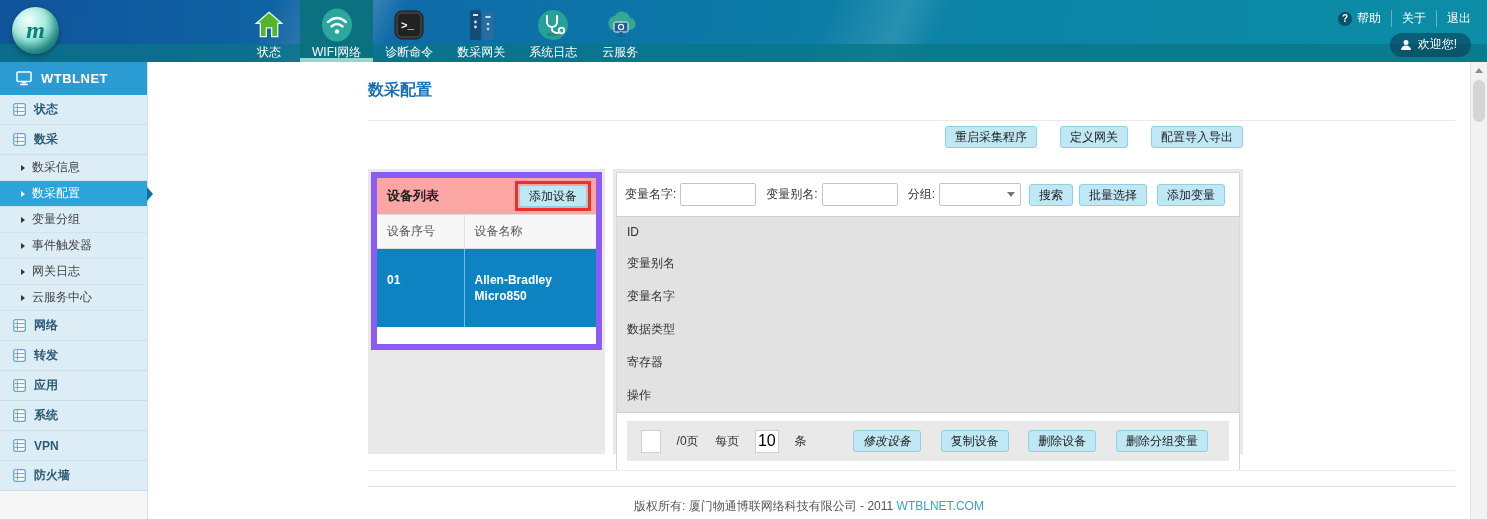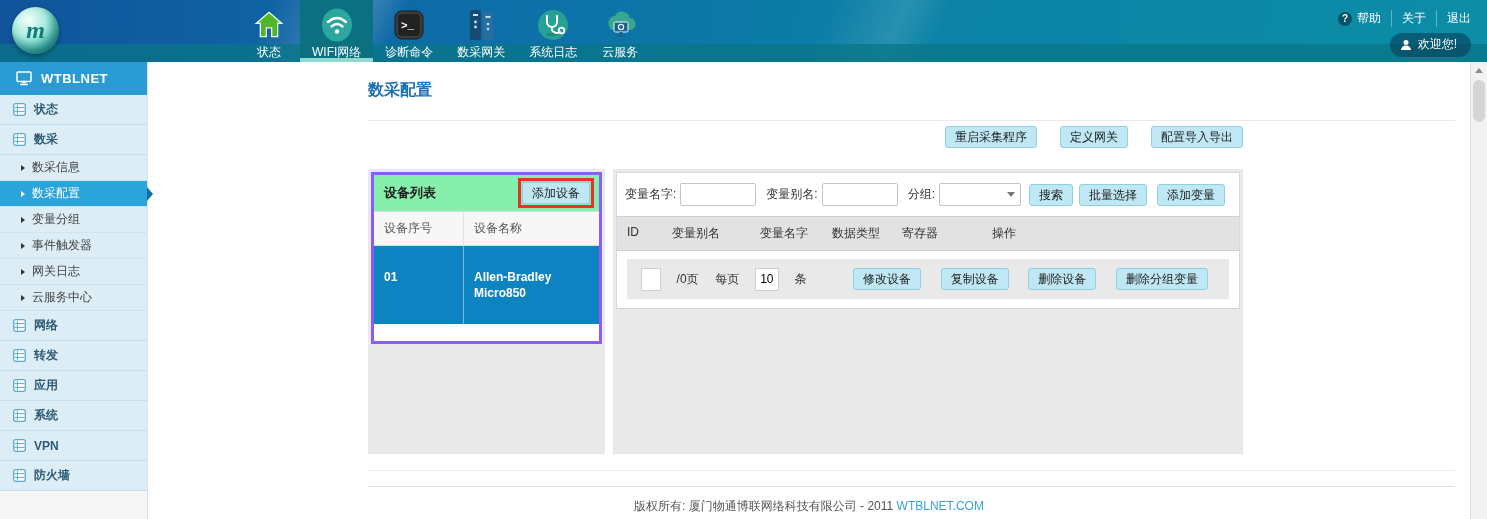--- a/index.html
+++ b/index.html
@@ -66,21 +66,21 @@
   .page-title { padding-top:18px; color:#1a6fb5; font-size:16px; font-weight:bold; line-height:20px; }
   .title-sep { height:1px; background:#e9e9e9; margin-top:20px; }
   .toolbar { width:875px; margin-top:5px; display:flex; justify-content:flex-end; gap:23px; }
   .btn { background:#bfe8f4; border:1px solid #8fd0e2; border-radius:3px; color:#222; font-size:12px;
     line-height:14px; padding:3px 9px; cursor:pointer; white-space:nowrap; font-family:inherit; }
 
   .panels { width:875px; height:285px; margin-top:21px; display:flex; gap:8px; }
   .panel-left { width:237px; background:#e9e9e9; padding:3px; flex:none; }
   .panel-right { flex:1; background:#e9e9e9; padding:3px; }
 
-  .device-card { background:#86efac; border:3px solid #8b5cf6; }
+  .device-card { background:#fca5a5; border:6px solid #8b5cf6; }
   .device-head { height:36px; display:flex; align-items:center; justify-content:space-between; padding:0 5px 0 10px; }
   .device-title { font-weight:bold; font-size:13px; color:#222; }
   .red-box { border:3px solid #e8312a; padding:1px; }
   .dev-th-row { display:flex; border-top:1px solid #ddd; border-bottom:1px solid #ddd; background:#f7f7f7; }
   .dev-th { padding:8px 10px; font-size:12px; color:#555; }
   .dev-th:first-child { width:40%; border-right:1px solid #e2e2e2; }
   .dev-th:last-child { flex:1; }
   .dev-row { display:flex; background:#0e83c2; color:#fff; font-weight:bold; font-size:12px; cursor:pointer; }
   .dev-td { padding:23px 10px; line-height:16px; }
   .dev-td:first-child { width:40%; border-right:1px solid rgba(255,255,255,.45); }
@@ -93,32 +93,32 @@
   .txt-input { width:76px; height:23px; border:1px solid #c4c4c4; border-radius:2px; margin-right:10px;
     font-size:12px; padding:0 4px; font-family:inherit; }
   .group-select { width:82px; height:23px; border:1px solid #c4c4c4; border-radius:2px; margin-right:8px;
     background:#fff; display:flex; align-items:center; justify-content:flex-end; padding-right:5px; cursor:pointer; }
   .chev { width:0; height:0; border-top:5px solid #777; border-left:4px solid transparent;
     border-right:4px solid transparent; }
   .filter-row .btn { margin-right:6px; }
   .add-var { margin-left:auto; margin-right:2px; }
 
   .var-th-row { display:flex; background:#e2e2e2; border-top:1px solid #d0d0d0; border-bottom:1px solid #d0d0d0;
-    font-size:12px; color:#333; }
+    font-size:12px; color:#333;flex-direction:column; }
   .var-th { padding:8px 10px; white-space:nowrap; }
   .w-id{width:45px;} .w-alias{width:88px;} .w-name{width:72px;} .w-type{width:70px;} .w-reg{width:90px;} .w-ops{flex:1;}
 
   .pager-wrap { padding:8px 10px 9px; }
   .pager { background:#e9e9e9; height:40px; display:flex; align-items:center; padding:0 14px;
     font-size:12px; color:#333;justify-content:space-between; }
   .pg-input { width:20px; height:23px; border:1px solid #d0d0d0; background:#fff; margin-right:3px; font-size:12px; text-align:center; font-family:inherit; }
-  .pp-input { width:24px; height:23px; border:1px solid #d0d0d0; background:#fff; margin:0 3px; font-size:12px; text-align:center; font-family:inherit; }
+  .pp-input { width:24px; height:23px; border:1px solid #d0d0d0; background:#fff; margin:0 3px; font-size:16px; text-align:center; font-family:inherit; }
   .pager .txt { white-space:nowrap; }
   .pager .btn { margin-right:7px; }
-  .pager .btn:first-of-type { margin-left:34px; }
+  .pager .btn:first-of-type { margin-left:34px;font-style:italic; }
 
   .foot-sep1 { position:absolute; left:220px; width:1087px; top:408px; height:1px; background:#ededed; }
   .foot-sep2 { position:absolute; left:220px; width:1087px; top:424px; height:1px; background:#dfdfdf; }
   .footer-text { position:absolute; left:0; width:100%; top:436px; text-align:center; font-size:12px; color:#555; }
   .footer-text a { color:#3aa0dc; text-decoration:none; }
 
   
   .scrollbar { position:absolute; top:62px; right:0; width:17px; bottom:0; background:#f2f2f2; border-left:1px solid #e4e4e4; }
   .sb-up { position:absolute; top:6px; left:4px; width:0; height:0; border-left:4px solid transparent;
     border-right:4px solid transparent; border-bottom:5px solid #8d8d8d; }

